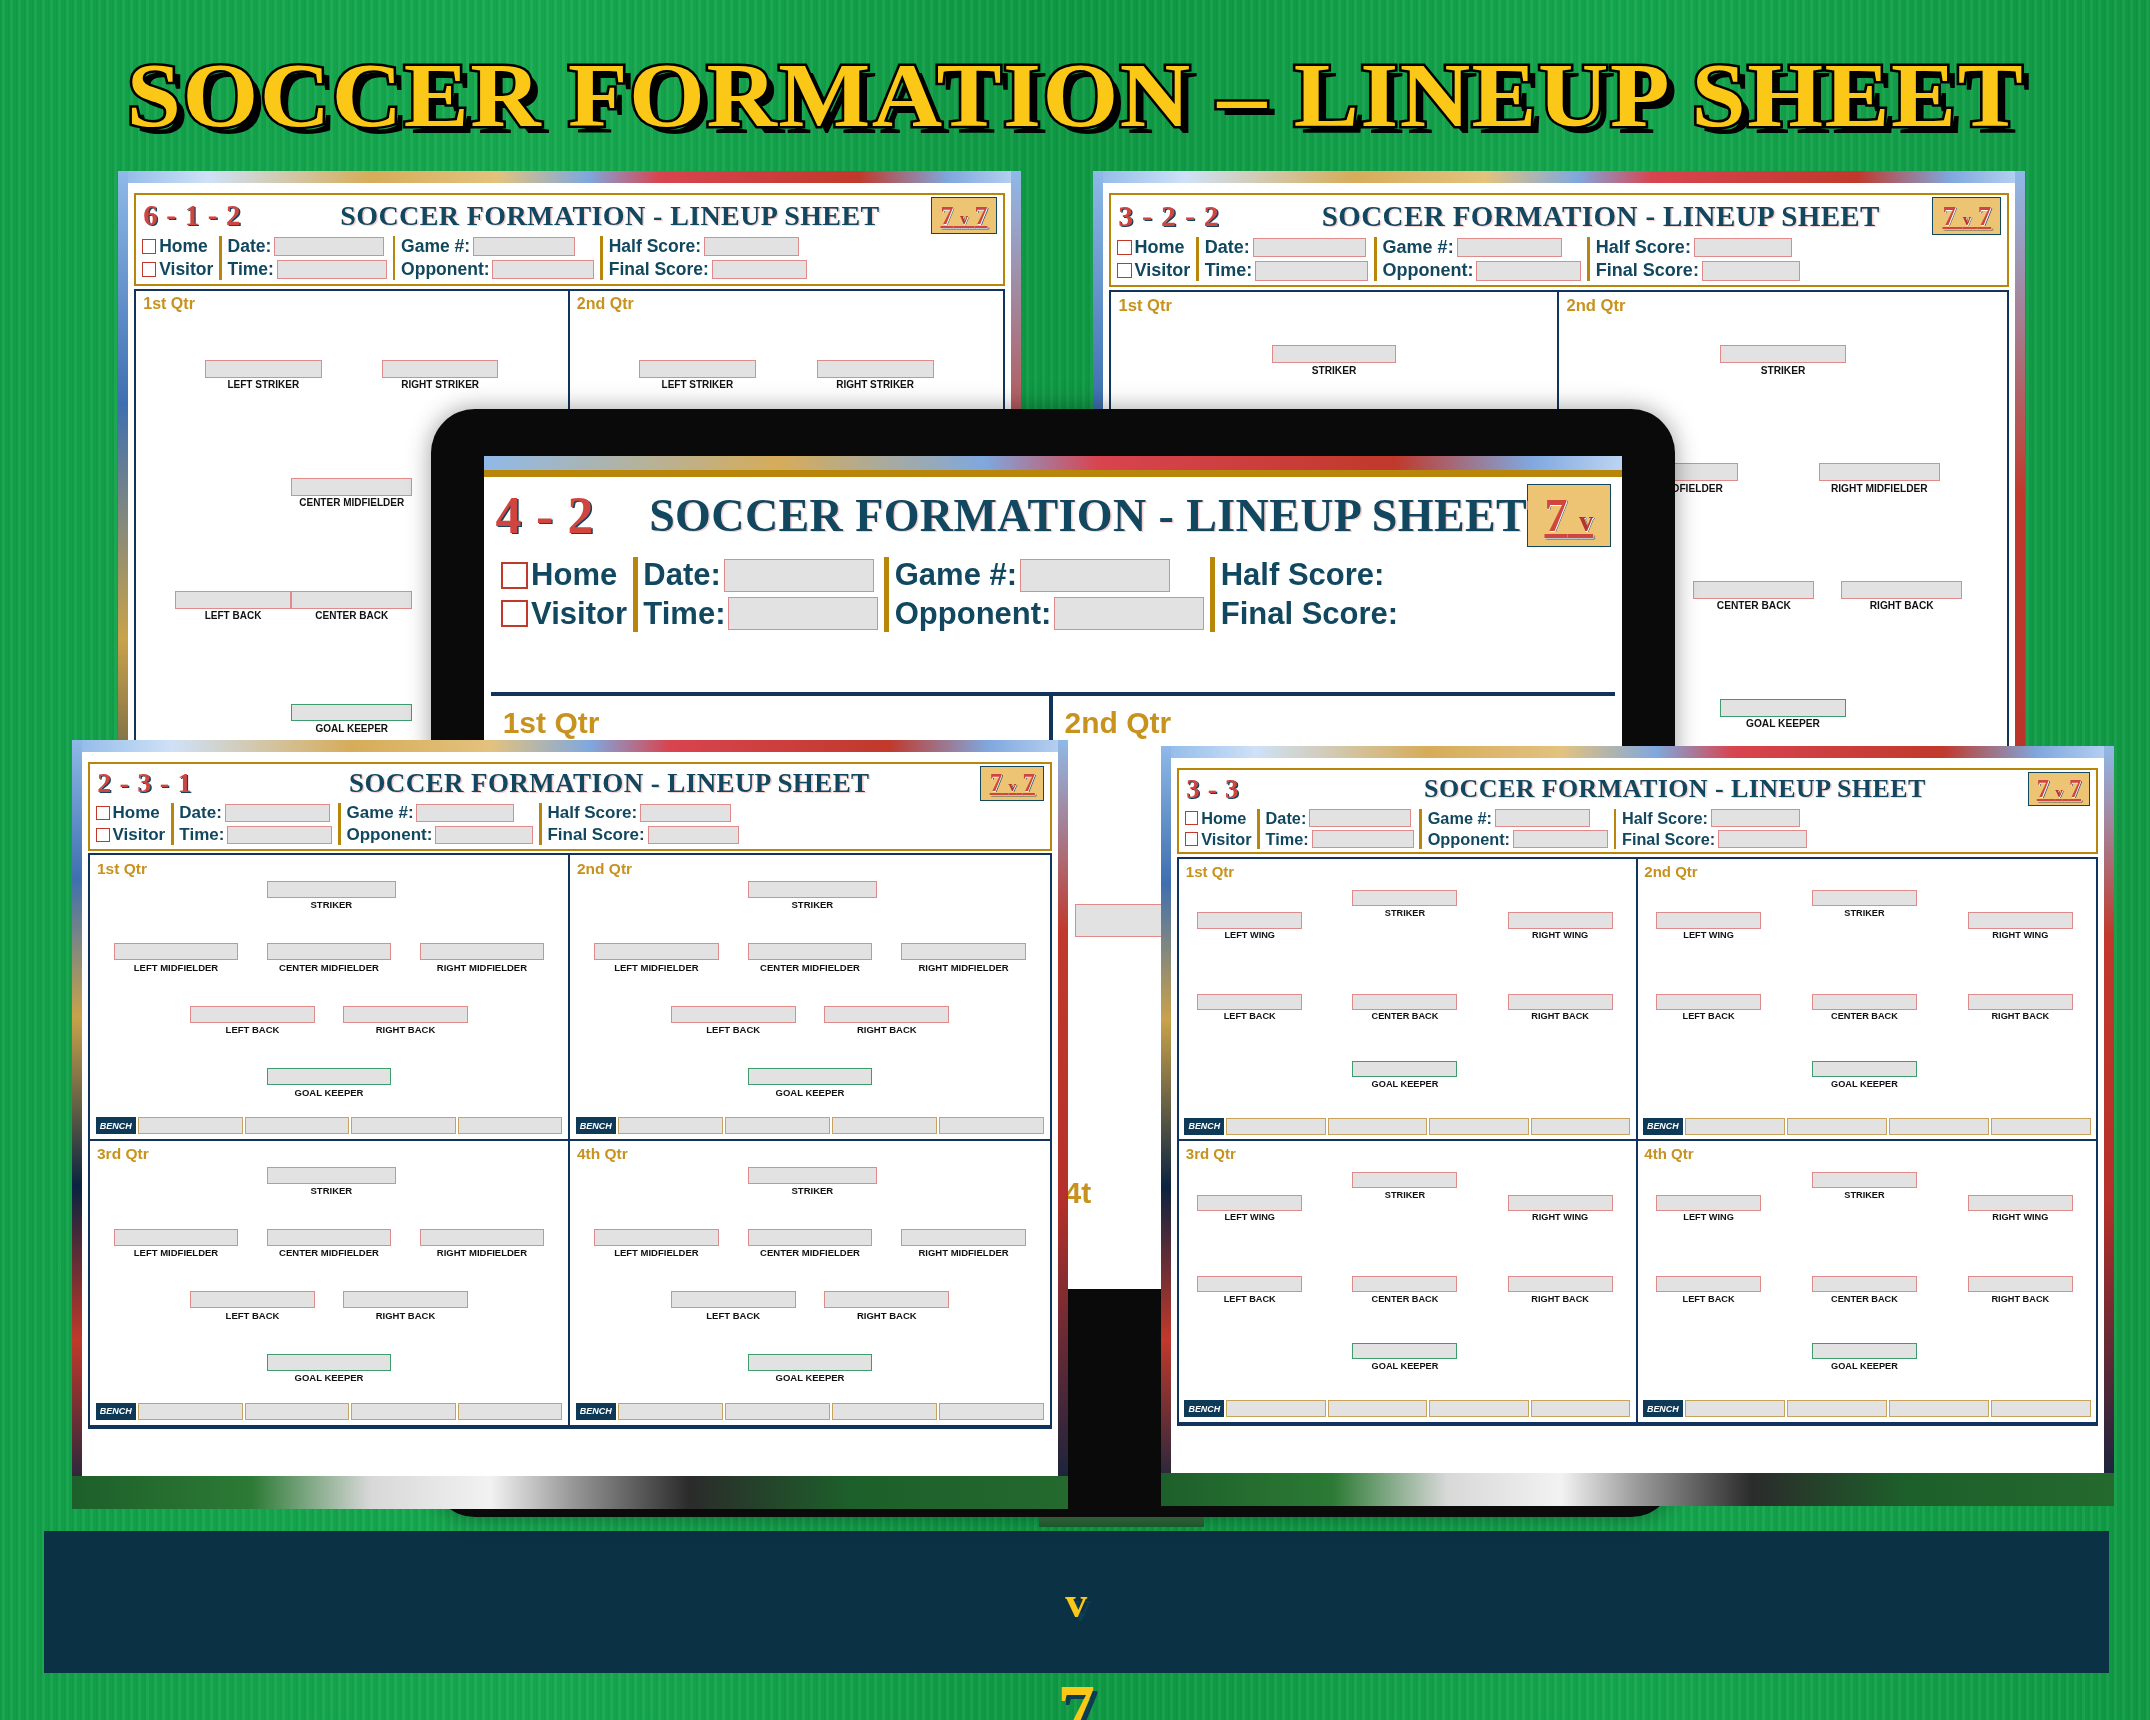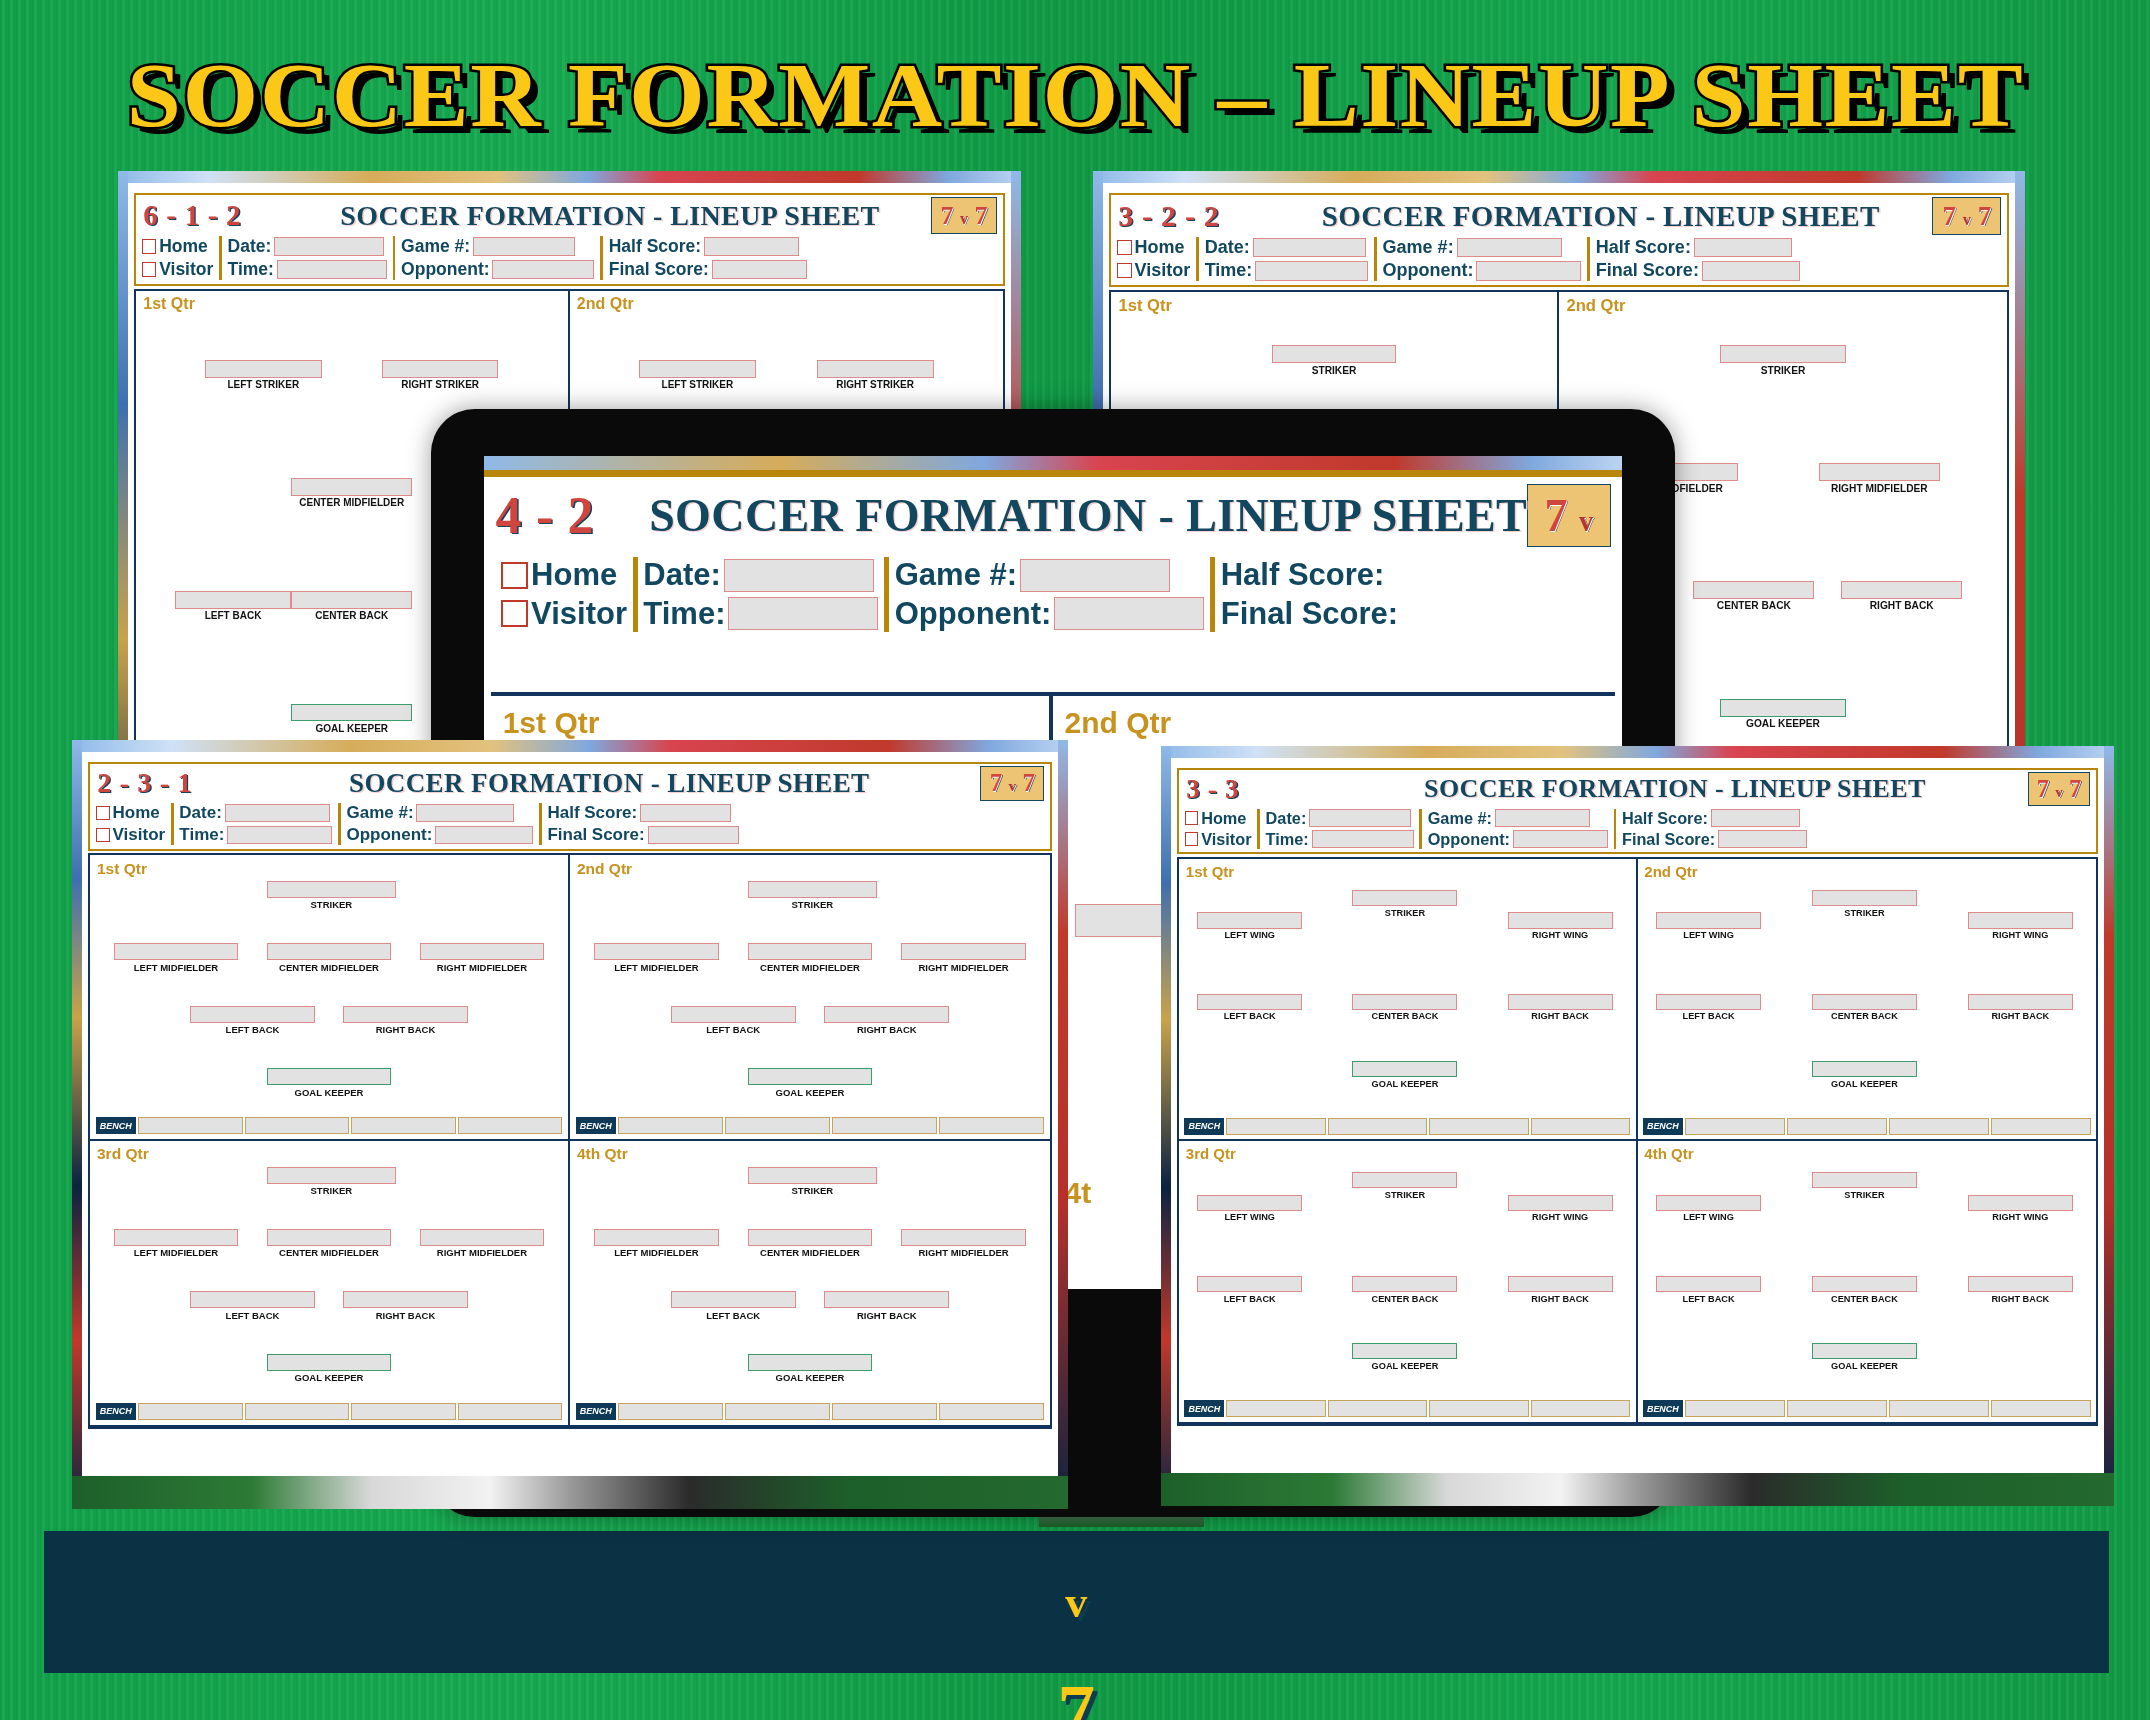--- a/index.html
+++ b/index.html
@@ -61,21 +61,21 @@
     white-space:nowrap;
   }
   .sheet-title{
     flex:1; text-align:center; font-family:"Liberation Serif", serif; font-weight:bold;
     color:#12485f; letter-spacing:0.4px; white-space:nowrap; transform:scaleX(1.0);
     text-shadow:1.4px 1.4px 0 #f7cfcf;
   }
   .vs-badge{
     background:#ecc473; border:1.4px solid #12485f; color:#d1453f;
     font-family:"Liberation Serif", serif; font-weight:bold; text-align:center;
-    text-shadow:0.7px 0.7px 0 #fff, 1.4px 1.4px 0 #16445e; white-space:nowrap;
+    text-shadow:0.7px 0.7px 0 #fff, 1.4px 1.4px 0 #16445e; white-space:nowrap;text-decoration:underline;
   }
   .vs-badge .vsmall{ font-size:0.62em; color:#b8342f; }
 
   .hdr-fields{ display:flex; align-items:stretch; padding:2.2px 5.7px 3.6px 5.7px; }
   .hv-col{ display:flex; flex-direction:column; justify-content:center; gap:2.2px; }
   .hv-row{ display:flex; align-items:center; gap:2.9px; white-space:nowrap; }
   .chk{ border:1.4px solid #c0392b; background:#fff; display:inline-block; }
   .hv-label{ font-family:"Liberation Sans",sans-serif; font-weight:bold; color:#12485f; }
   .divider{ background:#b8860b; width:2.9px; margin:0 5.7px; align-self:stretch; }
   .fgroup{ display:flex; flex-direction:column; justify-content:center; gap:2.2px; }

